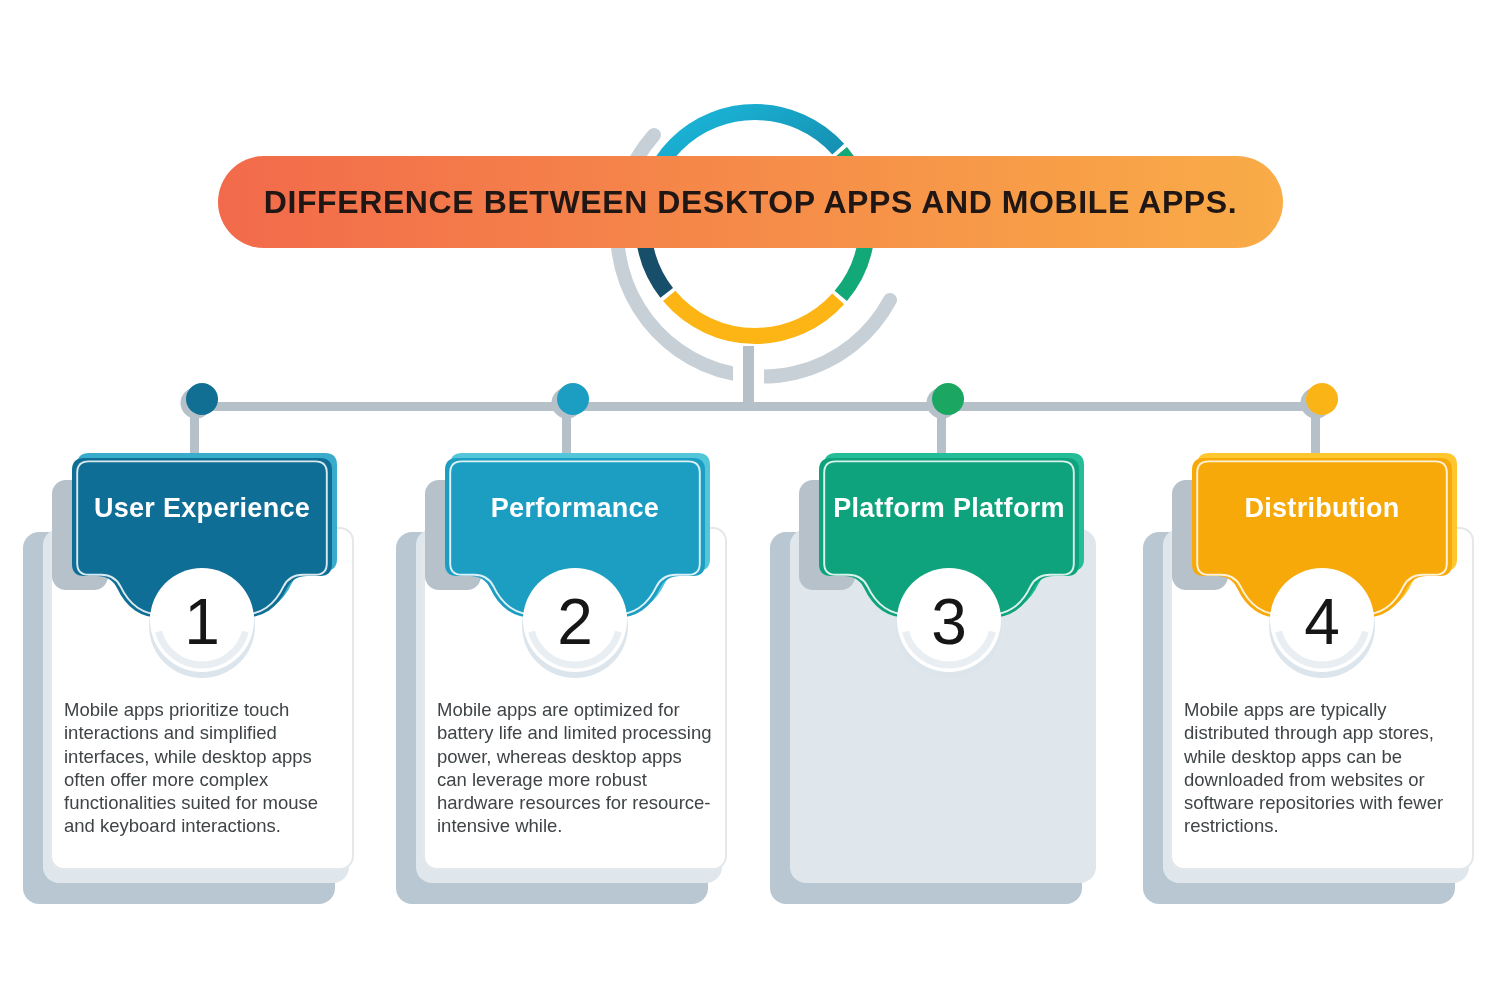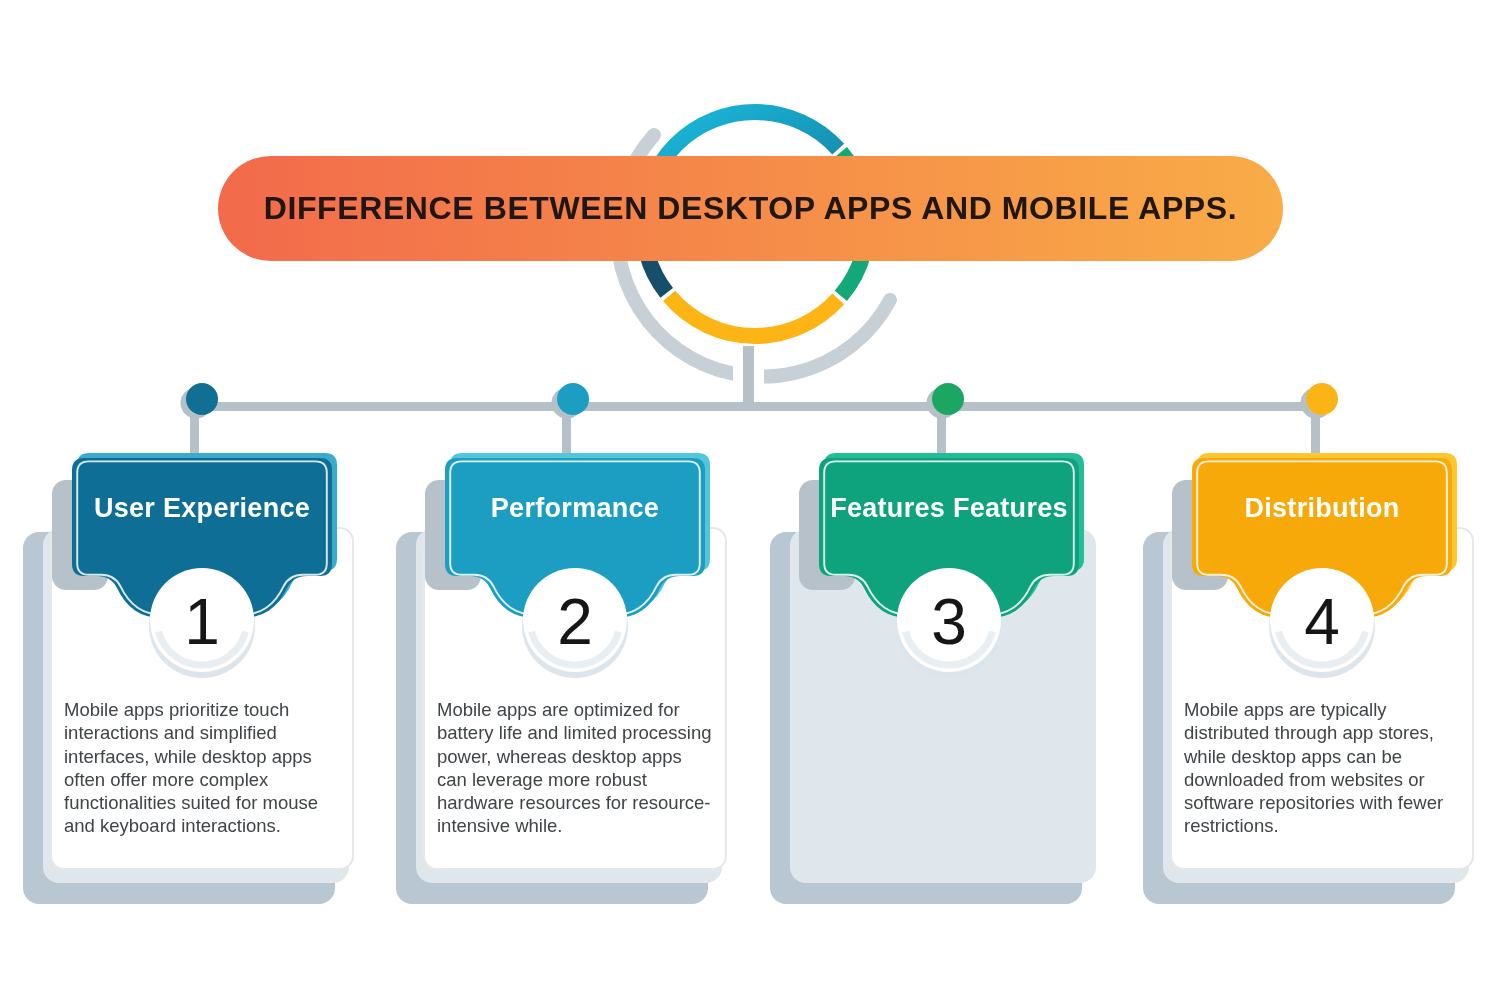--- a/index.html
+++ b/index.html
@@ -3,21 +3,21 @@
 <meta charset="utf-8">
 <style>
   html,body{margin:0;padding:0;background:#fff;}
   #stage{position:relative;width:1500px;height:1000px;overflow:hidden;
          font-family:"Liberation Sans",sans-serif;background:#fff;}
 
   
   .layer{position:absolute;left:0;top:0;width:1500px;height:1000px;}
 
   
-  #banner{position:absolute;left:218px;top:156px;width:1065px;height:105px;
+  #banner{position:absolute;left:218px;top:156px;width:1065px;height:92px;
           border-radius:61px;
           background:linear-gradient(90deg,var(--banner_left),var(--banner_right));
           display:flex;align-items:center;justify-content:center;}
   #banner h1{margin:0;font-size:32px;font-weight:bold;letter-spacing:.6px;
              color:var(--banner_text);white-space:nowrap;}
 
   
   .card{position:absolute;top:448px;width:304px;height:480px;}
   .card.c1{--main:var(--c1_main);--light:var(--c1_light);}
   .card.c2{--main:var(--c2_main);--light:var(--c2_light);}
@@ -130,21 +130,21 @@
     <div class="stack mid"></div>
     <svg class="header" viewBox="-26 -10 312 235">
       <rect x="-20" y="22" width="56" height="110" rx="14" style="fill:var(--header_shadow)"></rect>
       <path transform="translate(5,-5)" style="fill:var(--light)" d="M12,0 H248 Q260,0 260,12 V106 Q260,118 248,118 H235 Q221,118 215,130 Q208,145 197,152.5 Q186,160 170,160 H90 Q74,160 63,152.5 Q52,145 45,130 Q39,118 25,118 H12 Q0,118 0,106 V12 Q0,0 12,0 Z"></path>
       <path style="fill:var(--main)" d="M12,0 H248 Q260,0 260,12 V106 Q260,118 248,118 H235 Q221,118 215,130 Q208,145 197,152.5 Q186,160 170,160 H90 Q74,160 63,152.5 Q52,145 45,130 Q39,118 25,118 H12 Q0,118 0,106 V12 Q0,0 12,0 Z"></path>
       <path transform="translate(5.2,3.4) scale(0.96)" fill="none" stroke="#ffffff" stroke-width="2" opacity="0.85" d="M12,0 H248 Q260,0 260,12 V106 Q260,118 248,118 H235 Q221,118 215,130 Q208,145 197,152.5 Q186,160 170,160 H90 Q74,160 63,152.5 Q52,145 45,130 Q39,118 25,118 H12 Q0,118 0,106 V12 Q0,0 12,0 Z"></path>
       <ellipse cx="130" cy="168" rx="53" ry="52" style="fill:var(--circle_shadow)"></ellipse>
       <circle cx="130" cy="162" r="52" fill="#ffffff"></circle>
       <circle cx="130" cy="162" r="45" fill="none" style="stroke:var(--crescent)" stroke-width="7" pathLength="360" stroke-dasharray="150 210" stroke-dashoffset="-15"></circle>
     </svg>
-    <div class="htitle">Features Features</div>
+    <div class="htitle">Platform Platform</div>
     <div class="hnum">3</div>
   </div>
 
   <div class="card c4" style="left:1170px">
     <div class="stack dark"></div>
     <div class="stack mid"></div>
     <div class="cardbody">
       <p class="desc">Mobile apps are typically distributed through app stores, while desktop apps can be downloaded from websites or software repositories with fewer restrictions.</p>
     </div>
     <svg class="header" viewBox="-26 -10 312 235">

